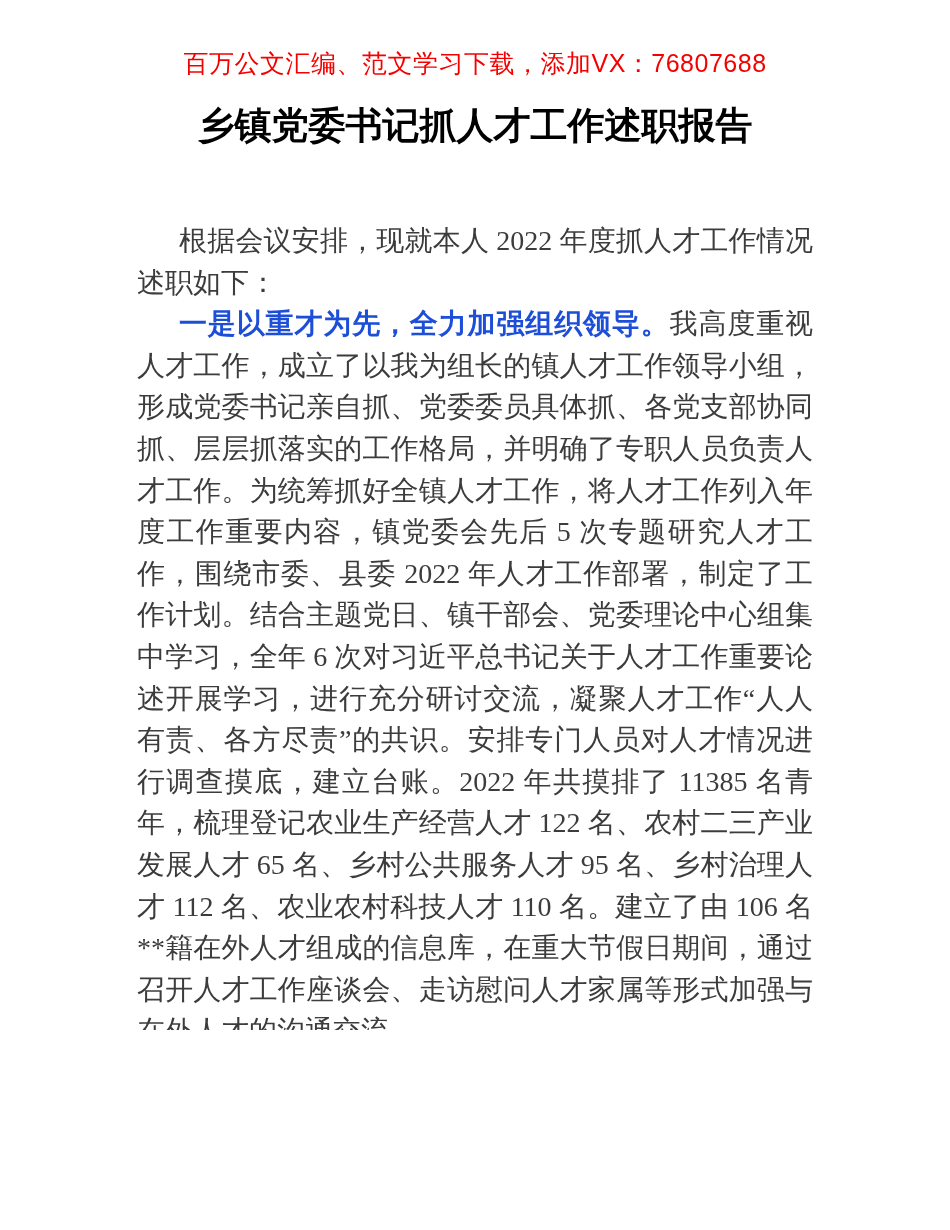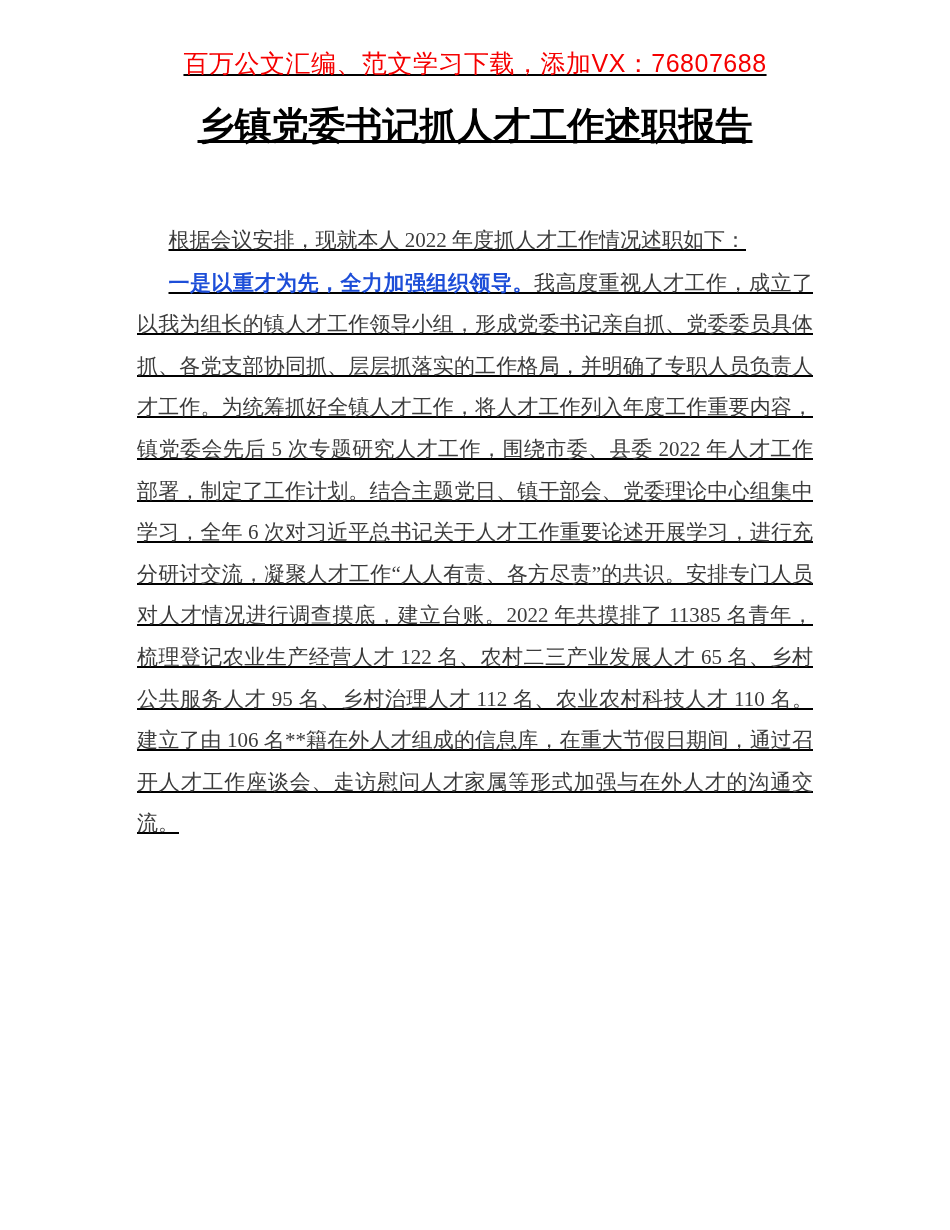--- a/index.html
+++ b/index.html
@@ -6,21 +6,20 @@
     margin: 0;
     padding: 0;
     background: #ffffff;
   }
   .page {
     position: relative;
     width: 950px;
     height: 1030px;
     background: #ffffff;
     overflow: hidden;
-    text-decoration: underline;
   }
   .promo {
     margin: 0;
     padding-top: 48px;
     text-align: center;
     font-family: "Liberation Sans", "DejaVu Sans", sans-serif;
     font-size: 25px;
     line-height: 30px;
     color: #f50000;
     letter-spacing: 0.5px;
@@ -31,21 +30,21 @@
     font-family: "Liberation Serif", "DejaVu Serif", serif;
     font-size: 37px;
     line-height: 44px;
     font-weight: bold;
     color: #000000;
     letter-spacing: 0px;
   }
   .content {
     margin: 72px 137px 0 137px;
     font-family: "Liberation Serif", "DejaVu Serif", serif;
-    font-size: 21px;
+    font-size: 28px;
     line-height: 41.6px;
     color: #3c3c3c;
     text-align: justify;
     text-justify: inter-ideograph;
   }
   .para {
     margin: 0;
     text-indent: 1.5em;
   }
   .section-heading {

